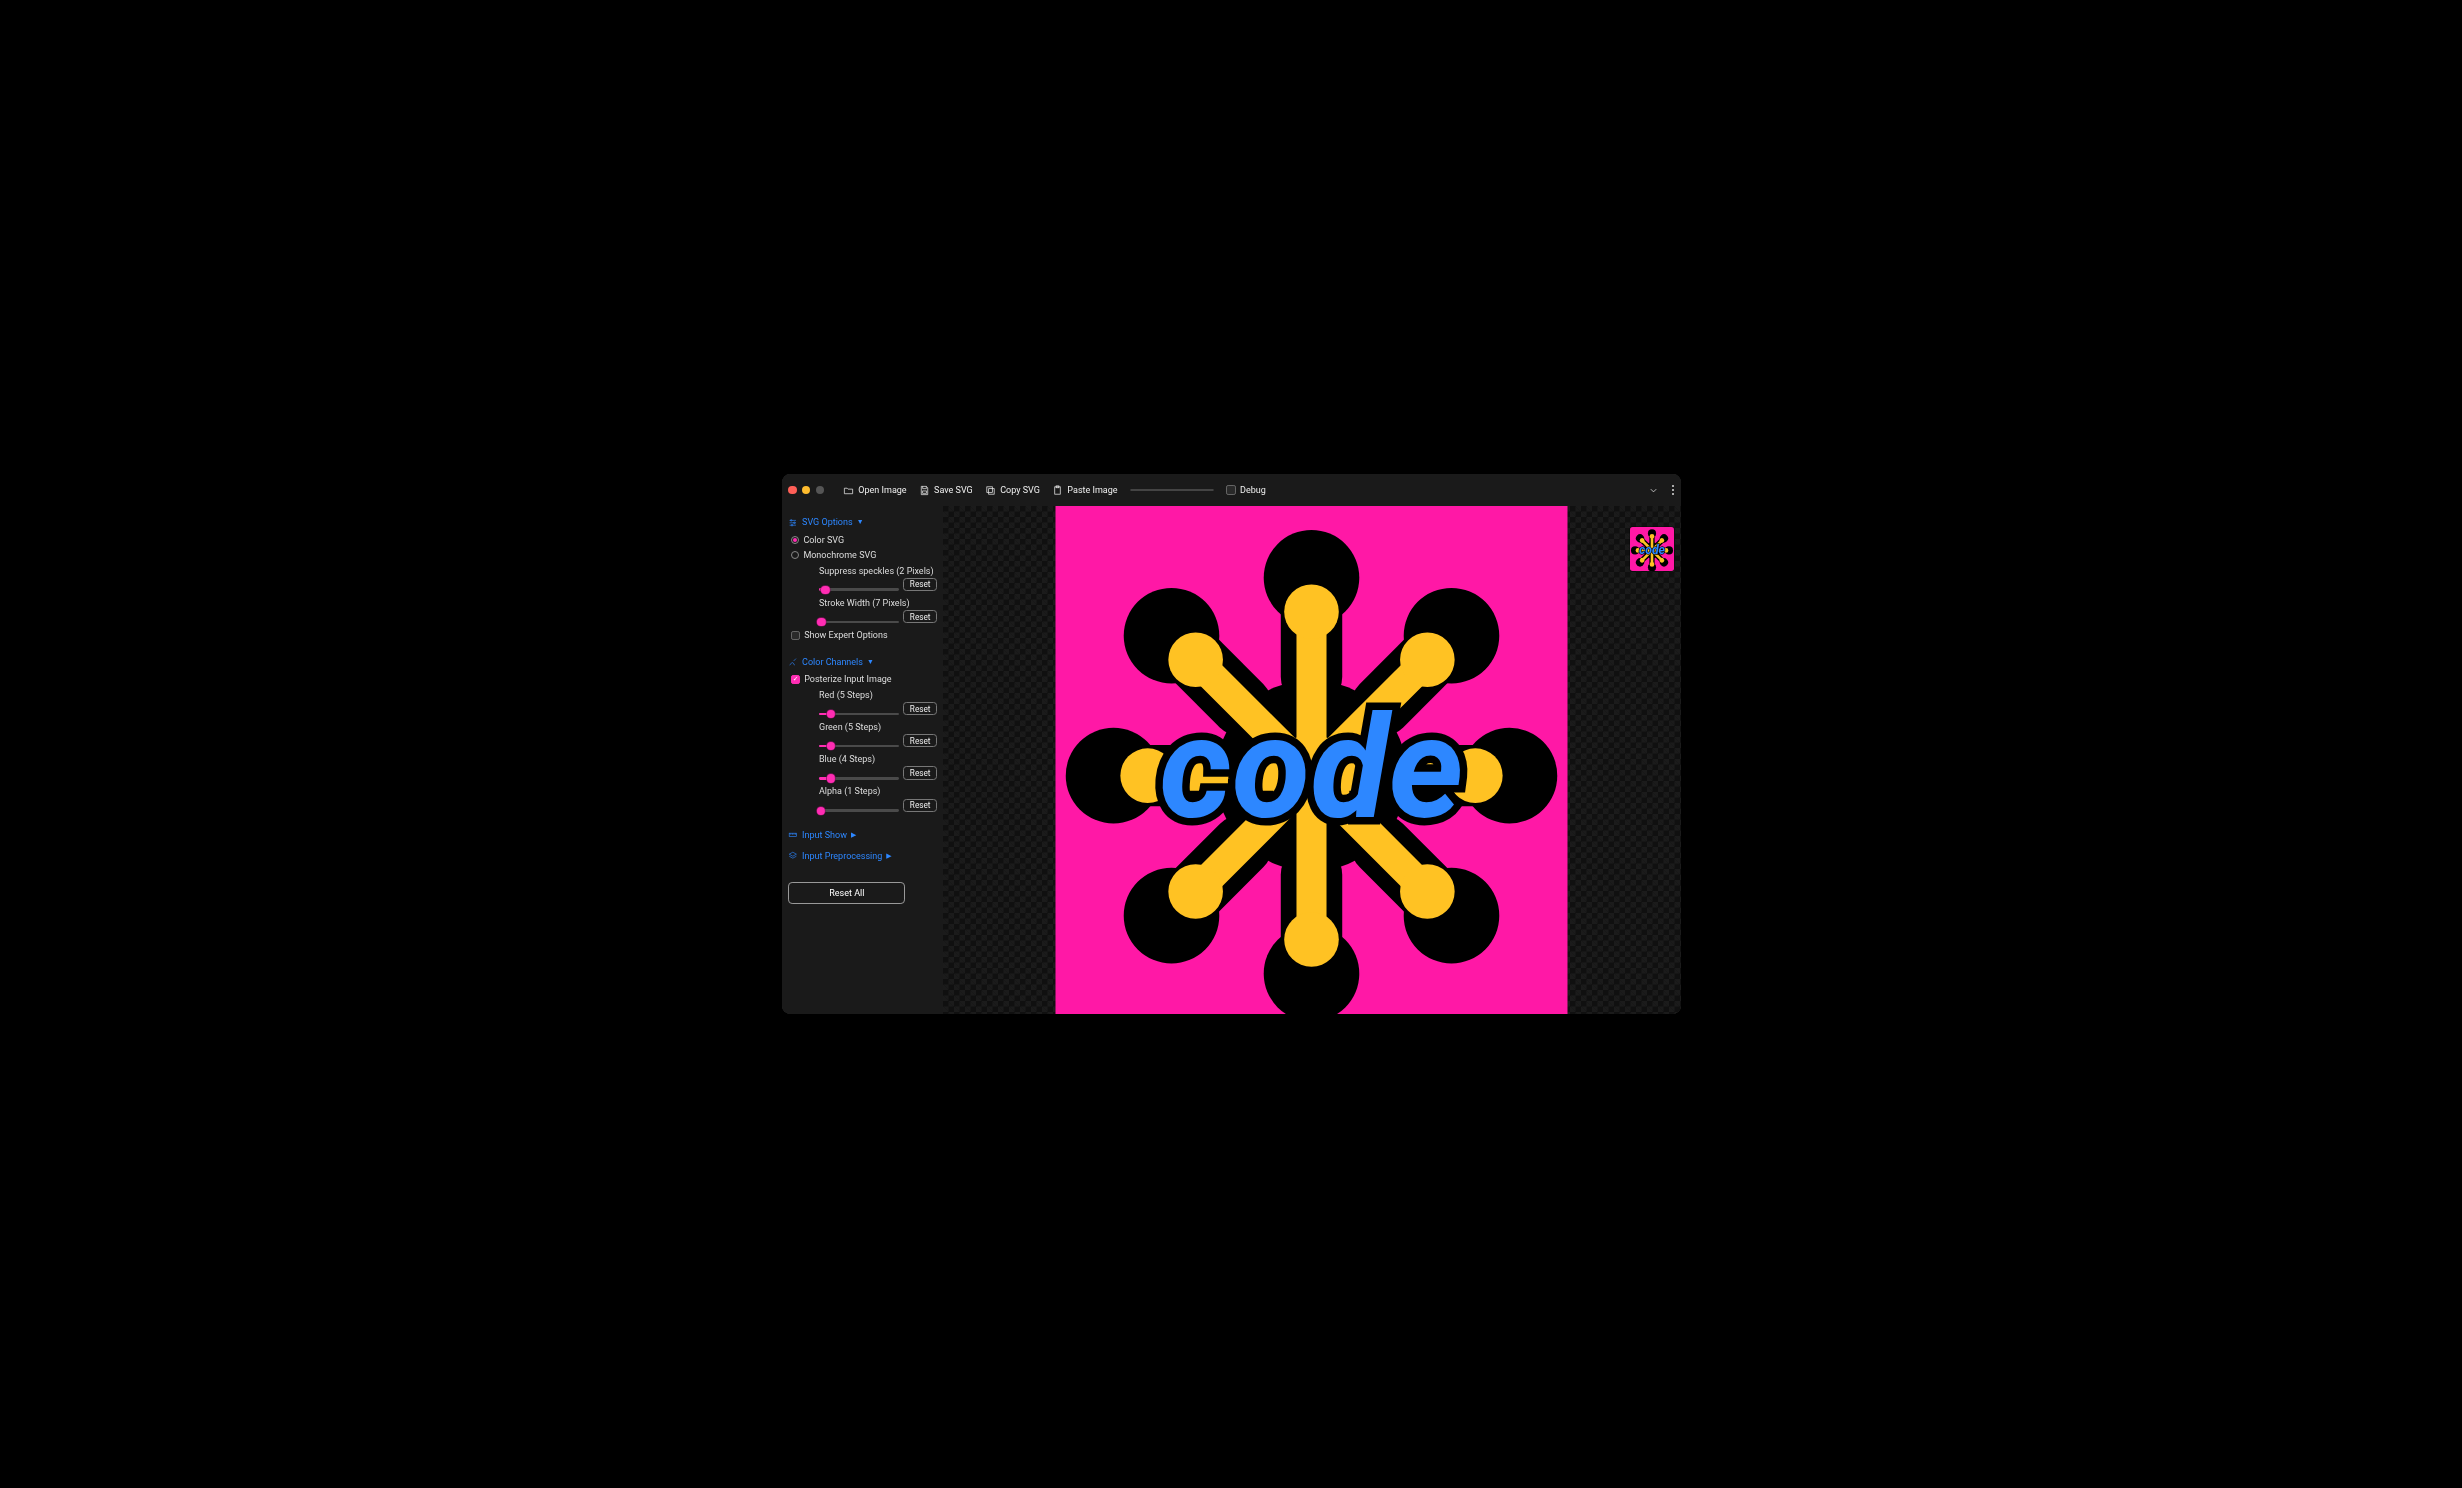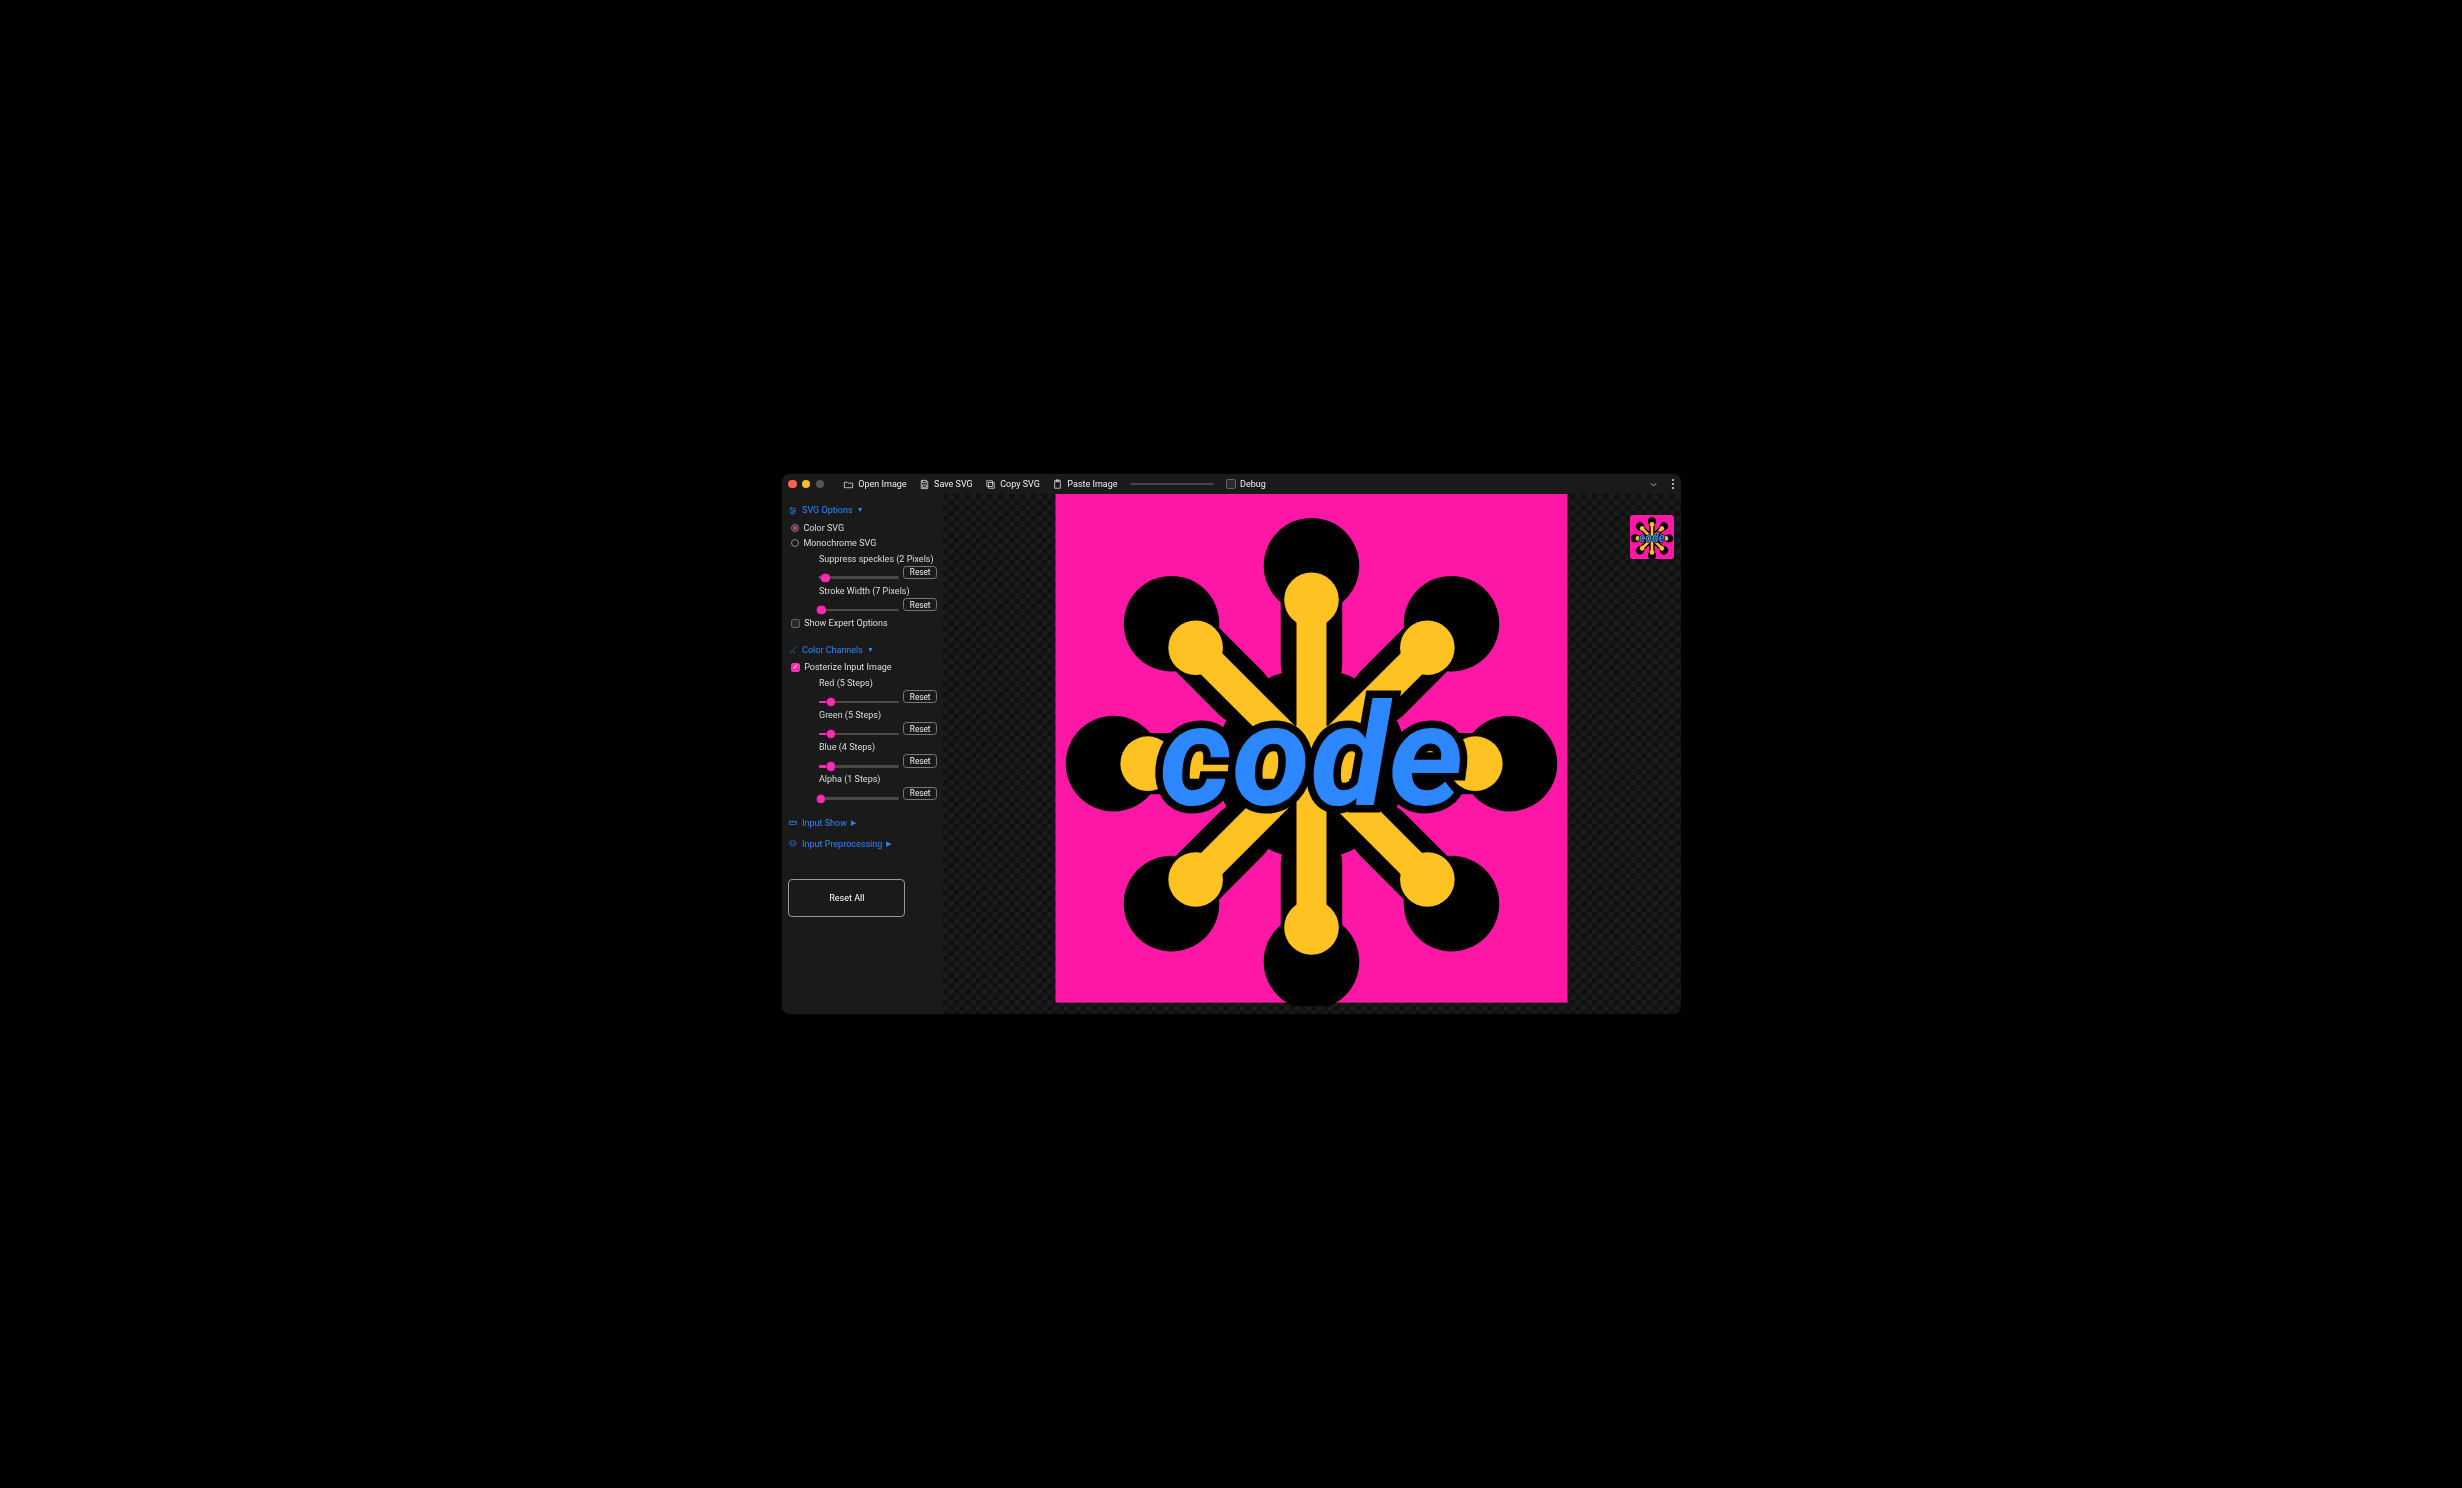--- a/index.html
+++ b/index.html
@@ -10,21 +10,21 @@
     width: 899px; height: 540px;
     background: #1a1a1a;
     border-radius: 8.2px;
     overflow: hidden;
     display: flex; flex-direction: column;
     box-shadow: 0 0 0 0.7px #2a2a2a inset;
   }
 
   
   .titlebar {
-    height: 20px;
+    height: 32px;
     display: flex; align-items: center;
     padding: 0 6.9px;
     gap: 12.4px;
     background: #1a1a1a;
     font-size: 9px;
   }
   .traffic-lights { display: flex; gap: 5.5px; padding-right: 6.9px; align-items: center; }
   .tl-dot { width: 8.2px; height: 8.2px; border-radius: 50%; }
   .tl-close { background: #ff5f57; }
   .tl-min   { background: #febc2e; }
@@ -75,26 +75,26 @@
   .slider-track { position:relative; flex:1; height:2.7px; background:#4a4a4a; border-radius:1.4px; }
   .slider-fill { position:absolute; left:0; top:0; bottom:0; background:#ff2db3; border-radius:1.4px; }
   .slider-thumb { position:absolute; top:50%; transform:translate(-50%,-50%); width:8.2px; height:8.2px; border-radius:50%; background:#ff2db3; box-shadow:0 0 0 0.7px #7a1359; }
   .reset-btn {
     border:0.7px solid #777; border-radius:3.4px;
     padding:0.7px 5.5px; font-size:8.2px; color:#eee;
     background:transparent; cursor:pointer;
   }
 
   .reset-all-btn {
-    margin-top:25px;
+    margin-top:16px;
     width:117px;
     align-self:flex-start;
     border:0.7px solid #999; border-radius:4.1px;
     background:transparent; color:#fff;
-    font-size:9px; padding:13px 0; cursor:pointer;
+    font-size:9px; padding:5px 0; cursor:pointer;
     text-align:center;
     margin-left:1.4px;
   }
 
   
   .canvas-wrap {
     flex:1; position:relative;
     background-color:#101010;
     background-image:
       linear-gradient(45deg,#1b1b1b 25%,transparent 25%,transparent 75%,#1b1b1b 75%,#1b1b1b),

